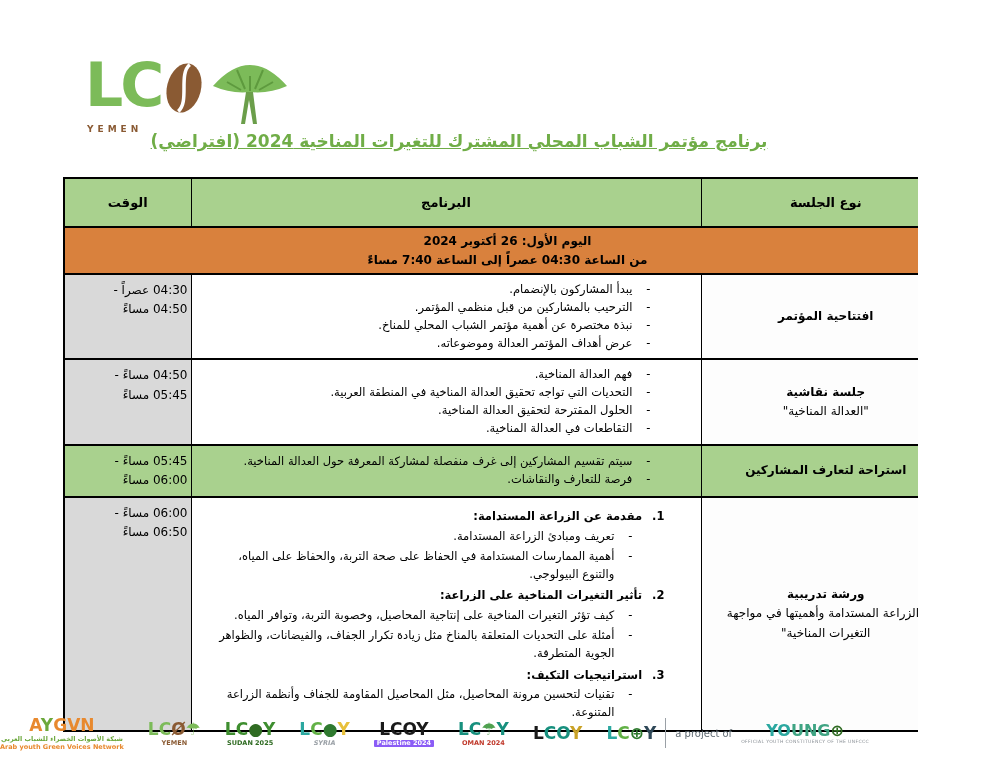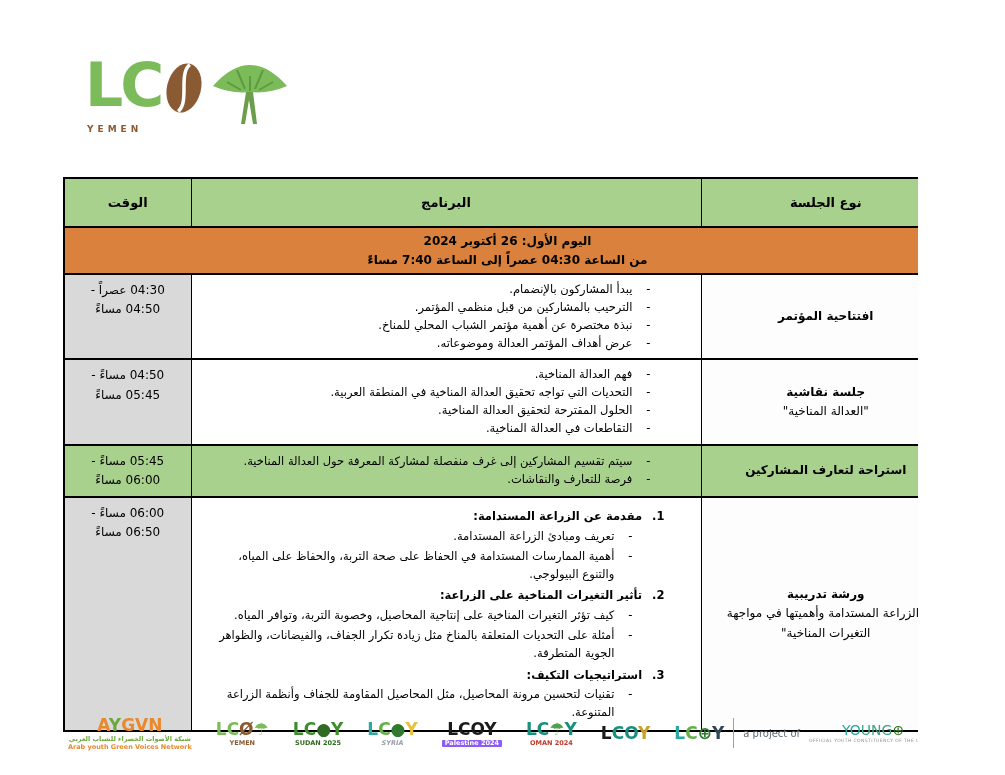--- a/index.html
+++ b/index.html
@@ -18,39 +18,39 @@
 
   
   table.program-table{position:absolute;left:63px;top:177px;width:887px;border-collapse:collapse;
     direction:rtl;table-layout:fixed;border:2px solid #000;}
   .program-table th,.program-table td{border:1px solid #000;border-top-width:2px;border-bottom-width:2px;}
   .program-table th{background:var(--header-green);font-size:13px;font-weight:bold;text-align:center;padding:16px;}
   tr.banner td{background:var(--banner-orange);text-align:center;font-weight:bold;font-size:12px;line-height:1.55;padding:4px;}
   td.session{background:#fdfdfd;text-align:center;vertical-align:middle;font-size:12px;padding:6px 10px;line-height:1.6;}
   td.session .sline.first{font-weight:bold;}
   td.program{background:#fff;vertical-align:middle;font-size:11.5px;padding:6px 6px;}
-  td.time{background:var(--time-gray);vertical-align:top;font-size:12px;padding:6px 18px;text-align:center;line-height:1.6;direction:rtl;}
+  td.time{background:var(--time-gray);vertical-align:top;font-size:12px;padding:6px 3px;text-align:right;line-height:1.6;direction:rtl;}
   tr.green td{background:var(--row-green);}
   .item{display:flex;align-items:flex-start;gap:14px;padding-left:6px;padding-right:44px;line-height:1.55;}
   .item .marker{flex:0 0 auto;}
   .item.num{padding-right:30px;font-weight:bold;margin:4px 0 2px;gap:10px;}
   .item.lvl2{padding-right:62px;margin:2px 0;}
 
   
-  .footer{position:absolute;left:0;top:716px;width:1005px;display:flex;justify-content:center;
+  .footer{position:absolute;left:0;top:716px;width:1005px;display:flex;justify-content:flex-start;
     align-items:center;gap:24px;}
   .flogo{display:flex;flex-direction:column;align-items:center;line-height:1.1;}
   .flogo .main{font-size:17px;font-weight:bold;letter-spacing:0px;white-space:nowrap;}
   .flogo .sub{font-size:6.5px;font-weight:bold;margin-top:1px;white-space:nowrap;}
   .flogo .sub.badge{padding:0 3px;border-radius:1px;}
   .flogo.project{flex-direction:row;align-items:center;gap:9px;}
   .flogo .divider{width:1px;height:30px;background:#9aa0a6;}
   .flogo .tagline{font-size:10px;color:#5f6a72;white-space:nowrap;}
   .flogo .ycol{display:flex;flex-direction:column;align-items:center;}
-  .flogo .ymain{font-size:14px;font-weight:normal;white-space:nowrap;}
+  .flogo .ymain{font-size:16px;font-weight:bold;white-space:nowrap;}
   .flogo .ysub{font-size:4.5px;color:#8a9096;letter-spacing:.4px;margin-top:1px;white-space:nowrap;}
 </style>
 </head>
 <body>
 
 <div class="page">
 
   <div class="brand">
     <span class="brand-lc">LC</span>
     <svg width="46" height="66" viewBox="0 0 46 66">
@@ -60,20 +60,21 @@
       </g>
     </svg>
     <svg width="86" height="78" viewBox="0 0 86 78">
       <path d="M6 34 Q 43 -8, 80 34 Q 62 42, 43 40 Q 24 42, 6 34 Z" fill="#7cbb59"></path>
       <path d="M20 30 L34 38 M43 24 L43 39 M66 30 L52 38 M30 18 L38 37 M56 18 L48 37" stroke="#5e9a3e" stroke-width="2" fill="none"></path>
       <path d="M39 40 L34 72 L38 72 L42 48 L46 72 L50 72 L46 40 Z" fill="#6b9e4a"></path>
     </svg>
     <span class="brand-country">YEMEN</span>
   </div>
 
+  <div class="doc-title">برنامج مؤتمر الشباب المحلي المشترك للتغيرات المناخية 2024 (افتراضي)</div>
 
   <table class="program-table">
     <colgroup>
       <col style="width:250px">
         <col style="width:510px">
         <col style="width:127px">
     </colgroup>
     <thead>
       <tr style="height:28px">
         <th>نوع الجلسة</th>

